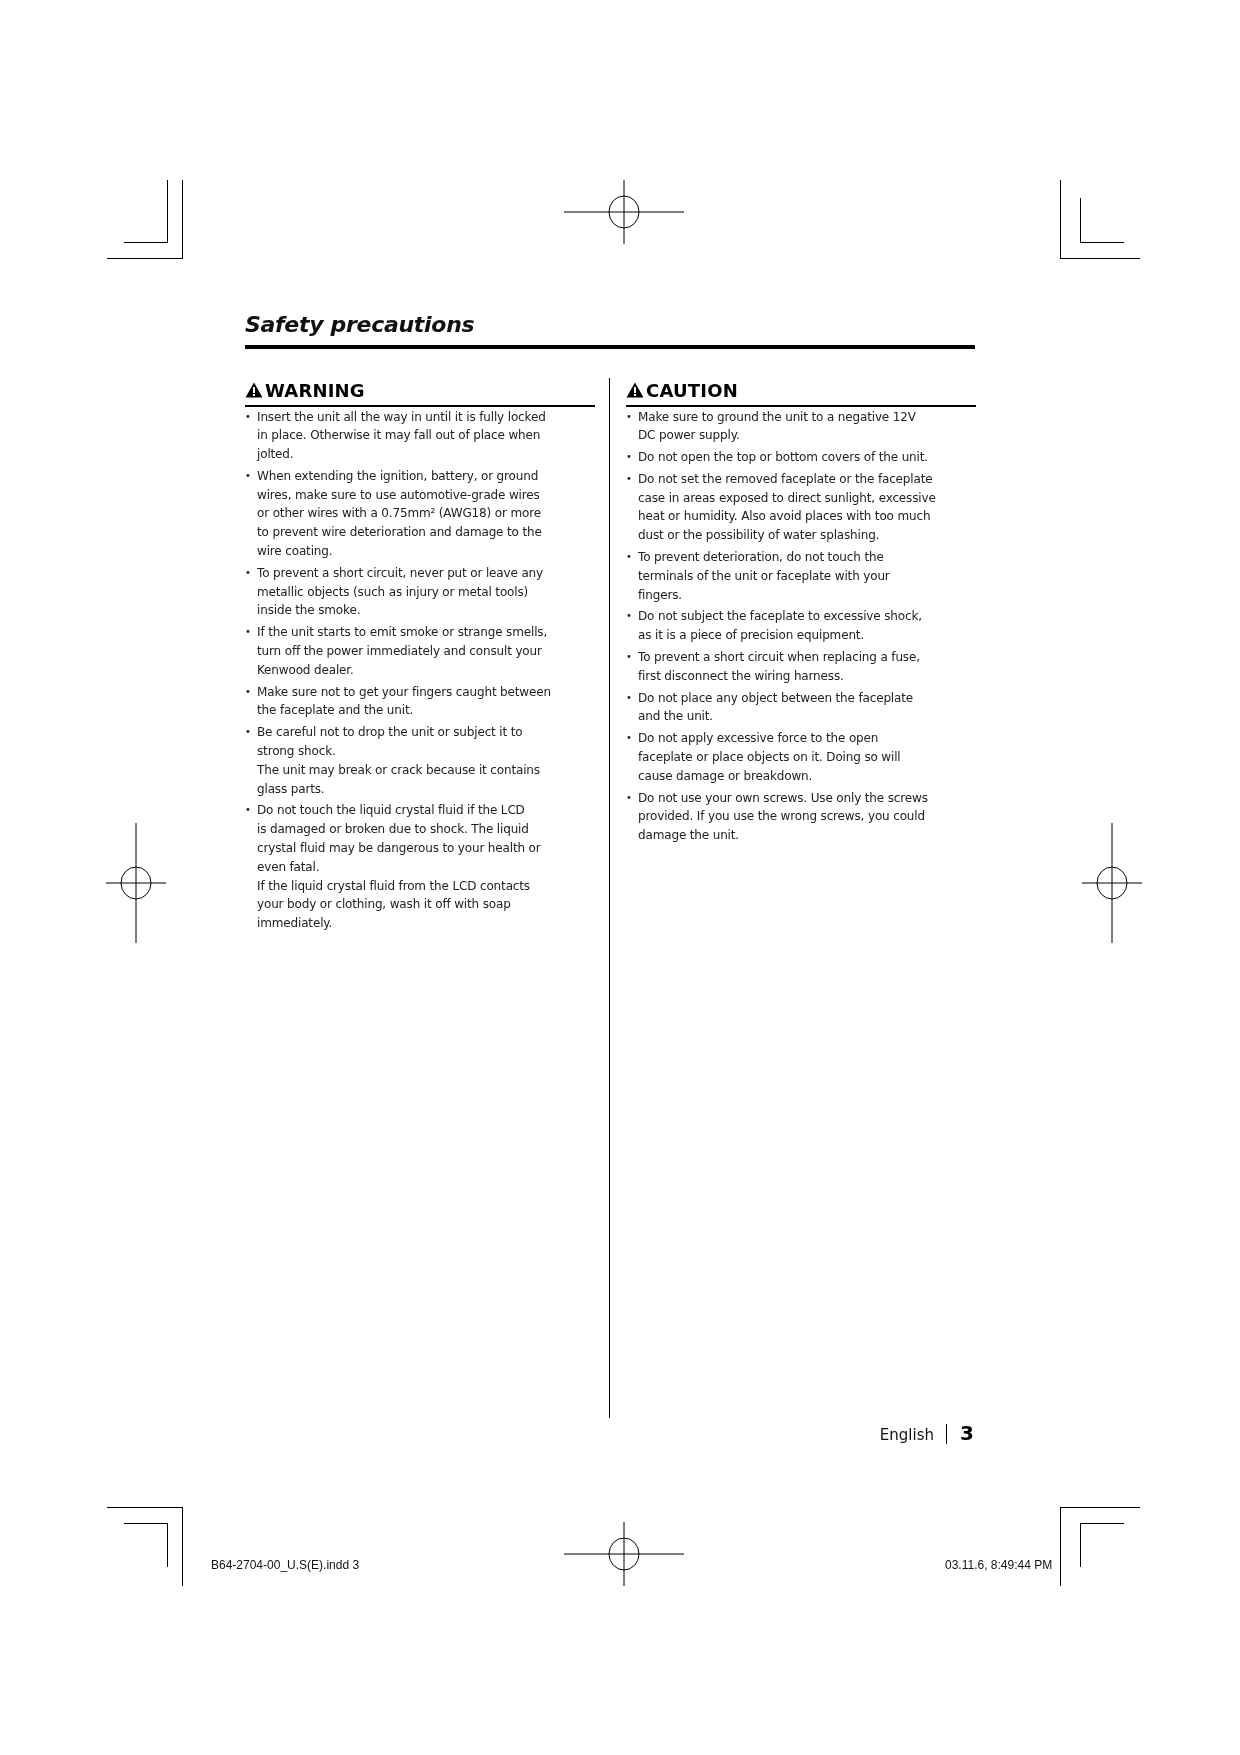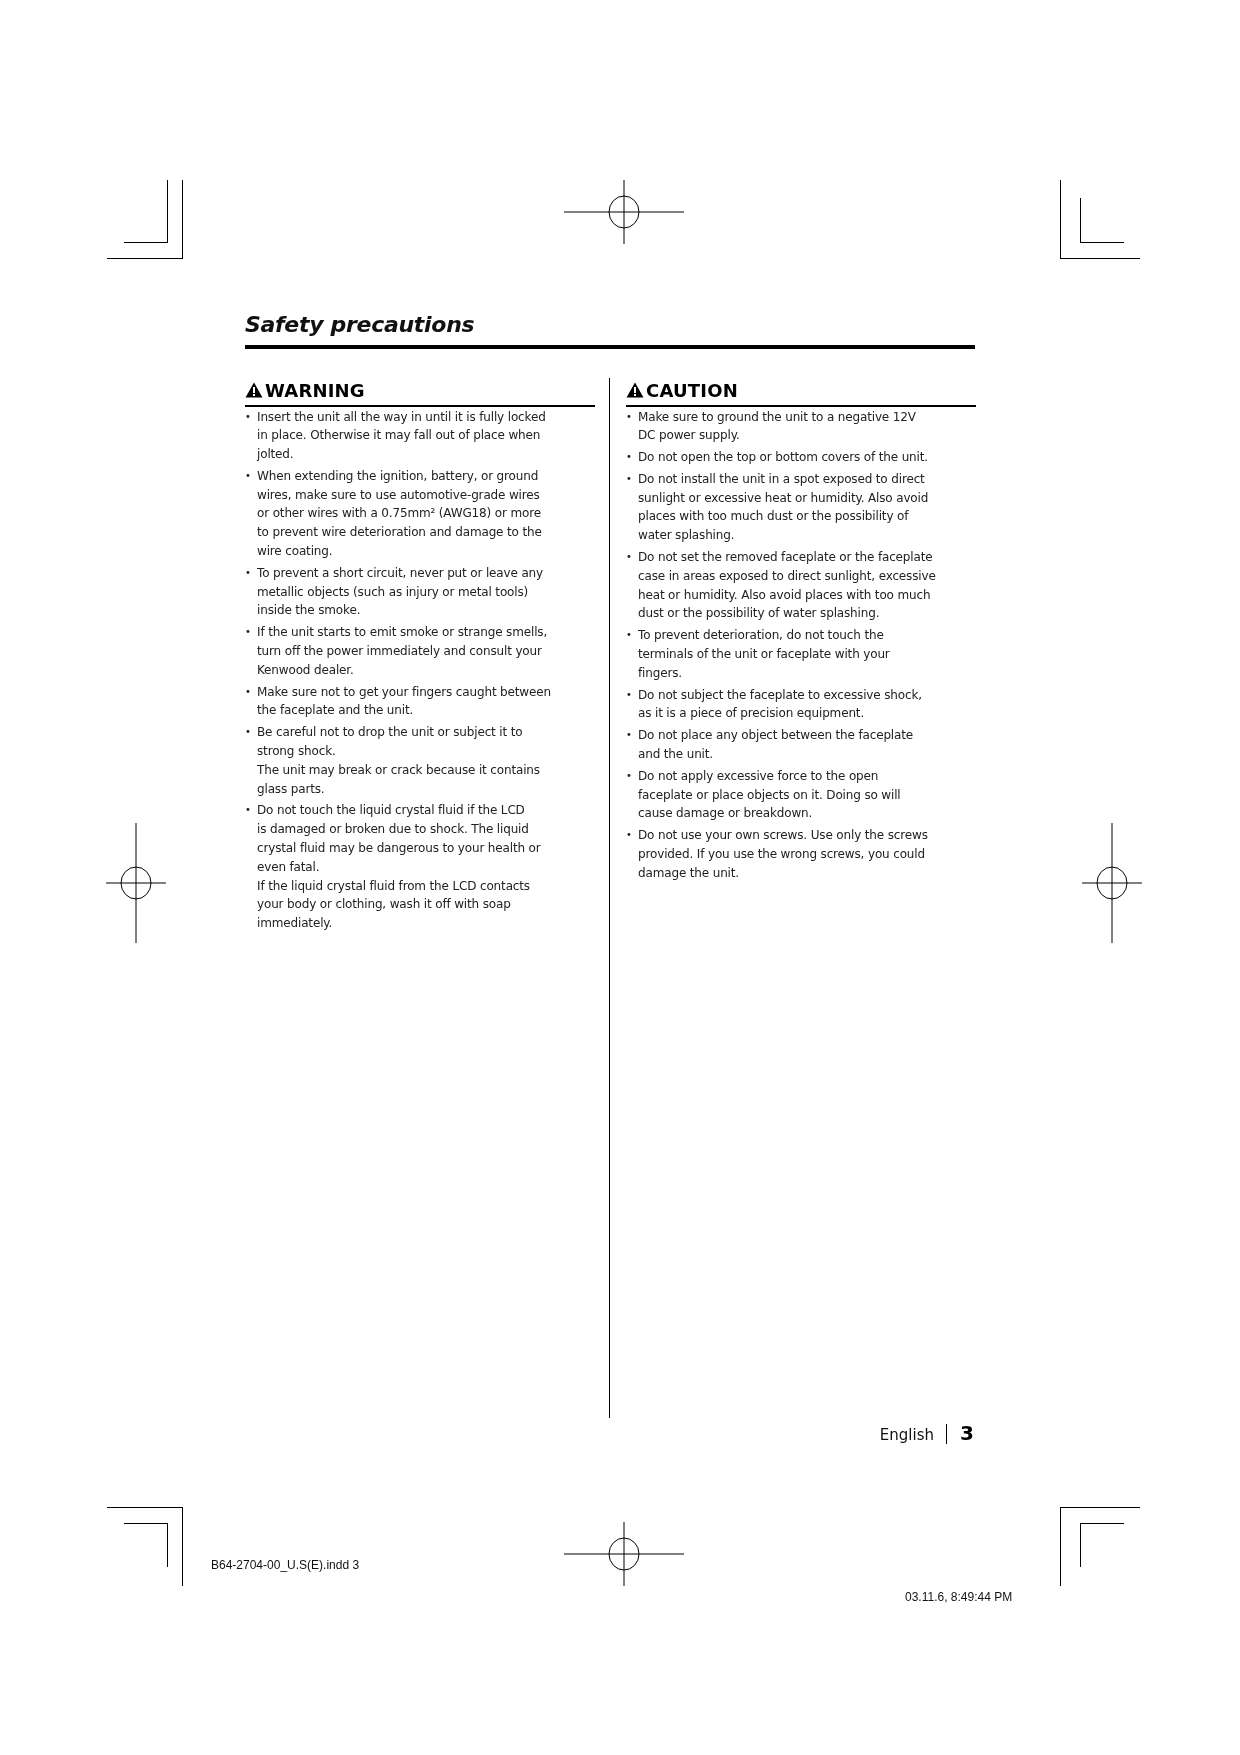--- a/index.html
+++ b/index.html
@@ -141,39 +141,37 @@
   <div class="sec-rule"></div>
   <ul class="items">
     <li>
         <span class="line">Make sure to ground the unit to a negative 12V</span>
         <span class="line">DC power supply.</span>
       </li>
     <li>
         <span class="line">Do not open the top or bottom covers of the unit.</span>
       </li>
     <li>
-        <span class="line">Do not install the unit in a spot exposed to direct</span>
-        <span class="line">sunlight or excessive heat or humidity. Also avoid</span>
-        <span class="line">places with too much dust or the possibility of</span>
-        <span class="line">water splashing.</span>
-      </li>
-    <li>
         <span class="line">Do not set the removed faceplate or the faceplate</span>
         <span class="line">case in areas exposed to direct sunlight, excessive</span>
         <span class="line">heat or humidity. Also avoid places with too much</span>
         <span class="line">dust or the possibility of water splashing.</span>
       </li>
     <li>
         <span class="line">To prevent deterioration, do not touch the</span>
         <span class="line">terminals of the unit or faceplate with your</span>
         <span class="line">fingers.</span>
       </li>
     <li>
         <span class="line">Do not subject the faceplate to excessive shock,</span>
         <span class="line">as it is a piece of precision equipment.</span>
+      </li>
+    <li>
+        <span class="line">To prevent a short circuit when replacing a fuse,</span>
+        <span class="line">first disconnect the wiring harness.</span>
       </li>
     <li>
         <span class="line">Do not place any object between the faceplate</span>
         <span class="line">and the unit.</span>
       </li>
     <li>
         <span class="line">Do not apply excessive force to the open</span>
         <span class="line">faceplate or place objects on it. Doing so will</span>
         <span class="line">cause damage or breakdown.</span>
       </li>
@@ -183,13 +181,13 @@
         <span class="line">damage the unit.</span>
       </li>
   </ul>
 </div>
 
 <div class="footer-lang">English</div>
 <div class="footer-sep"></div>
 <div class="footer-page">3</div>
 
 <div class="slug" style="left:211px;">B64-2704-00_U.S(E).indd   3</div>
-<div class="slug" style="left:905px;margin-top:32px;">03.11.6, 8:49:44 PM</div>
+<div class="slug" style="left:945px;">03.11.6, 8:49:44 PM</div>
 
 </body></html>

